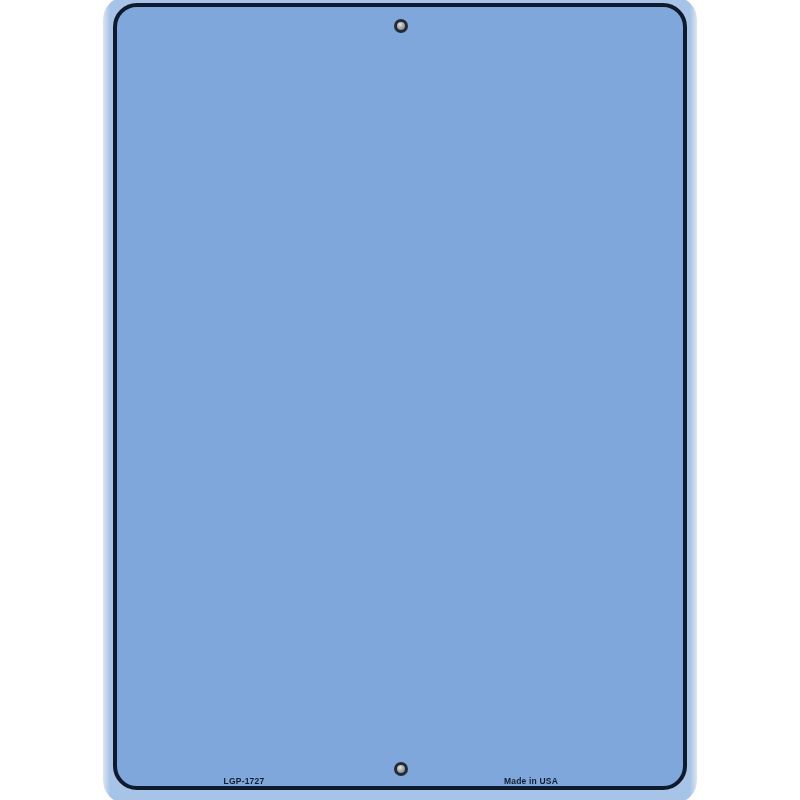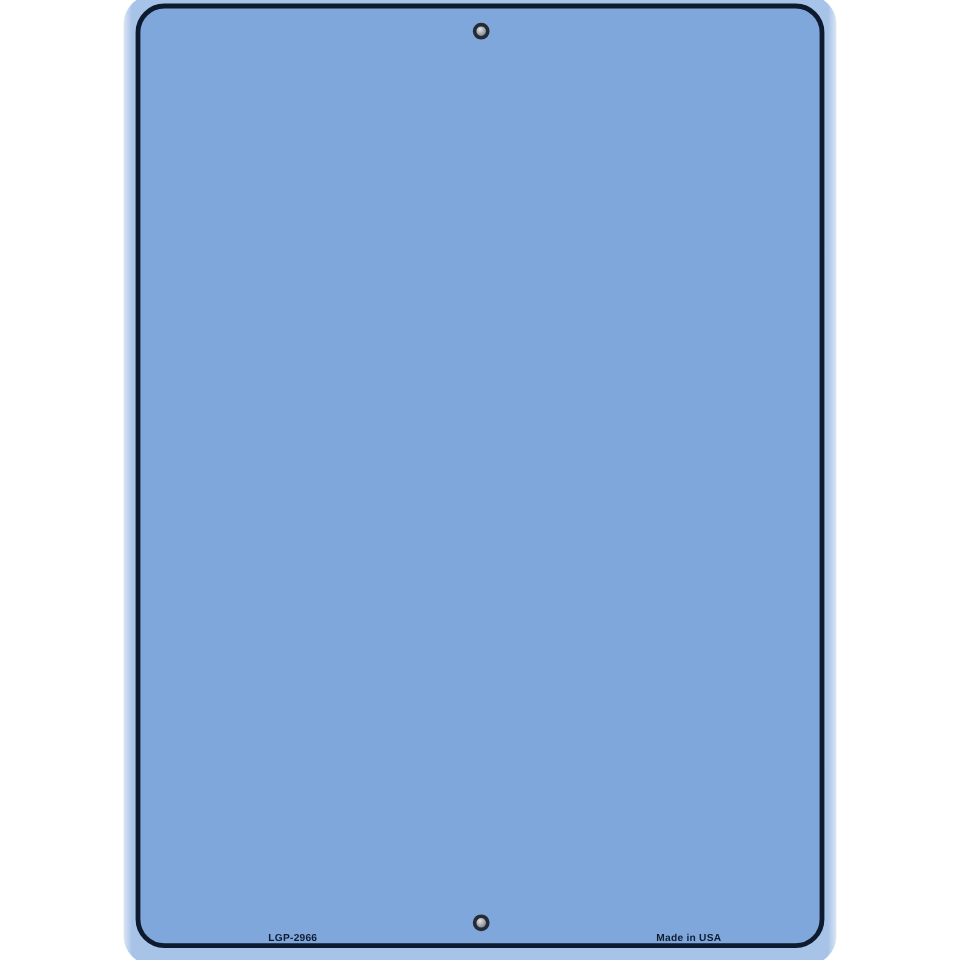--- a/index.html
+++ b/index.html
@@ -76,28 +76,28 @@
     letter-spacing: 0.2px;
     white-space: nowrap;
     transform: translateX(-50%);
     line-height: 1;
   }
   .sku {
     left: 141px;
     top: 781px;
   }
   .origin {
-    left: 471px;
+    left: 428px;
     top: 781px;
   }
 </style>
 </head>
 <body>
 
 <div class="photo">
   <div class="plate">
     <div class="printed-border"></div>
     <span class="hole hole-top"></span>
     <span class="hole hole-bottom"></span>
-    <span class="plate-text sku">LGP-2966</span>
+    <span class="plate-text sku">LGP-1727</span>
     <span class="plate-text origin">Made in USA</span>
   </div>
 </div>
 
 </body></html>

